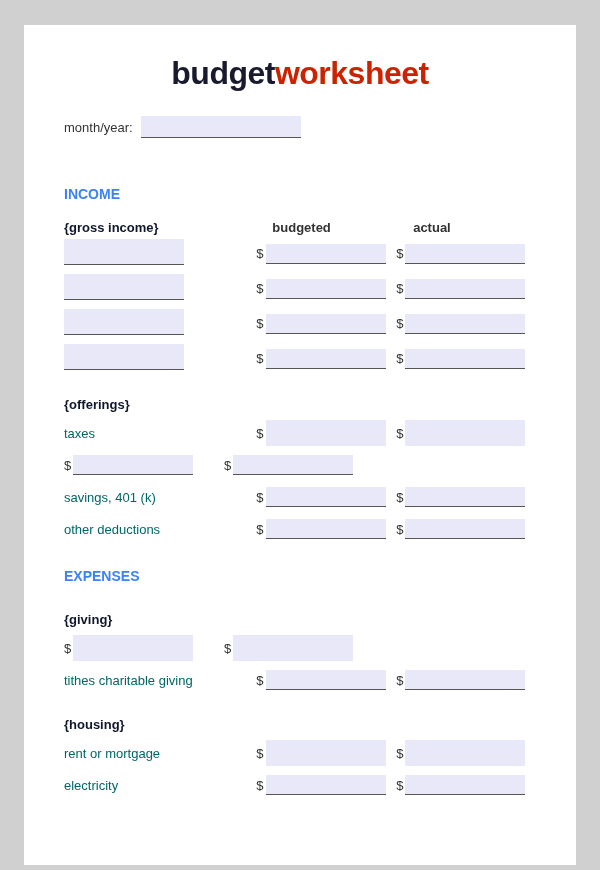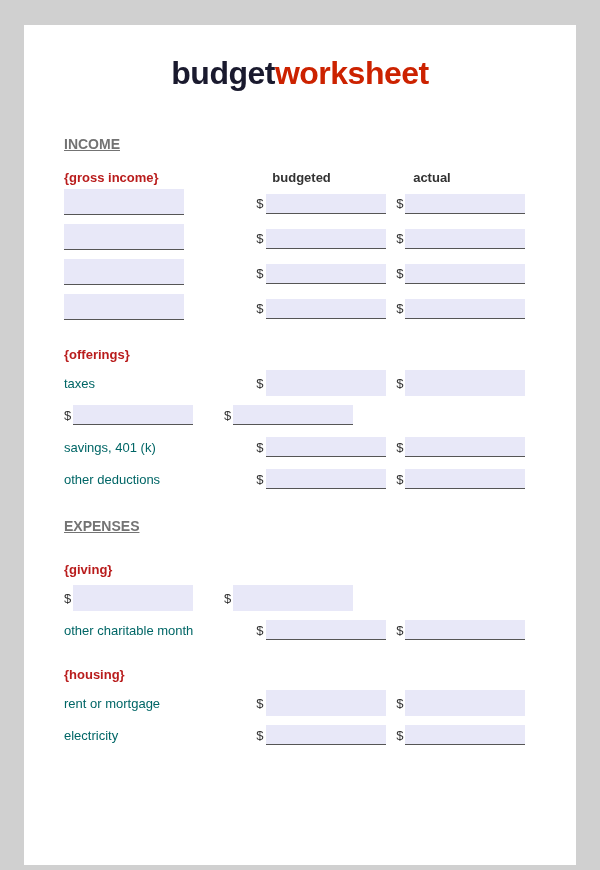--- a/index.html
+++ b/index.html
@@ -55,30 +55,29 @@
       border: none;
       border-bottom: 1.5px solid #555;
       width: 160px;
       height: 22px;
       display: inline-block;
     }
 
     .section-header {
       font-size: 14px;
       font-weight: bold;
-      text-decoration: underline;
-      color: #737373;
+      color: #3b82f6;
       margin-bottom: 10px;
       margin-top: 6px;
     }
 
     .subsection-header {
       font-size: 13px;
       font-weight: bold;
-      color: #b91c1c;
+      color: #0f172a;
       margin-bottom: 8px;
       margin-top: 10px;
     }
 
     .columns-header {
       display: flex;
       margin-bottom: 4px;
     }
 
     .col-label {
@@ -161,20 +160,24 @@
   </style>
 </head>
 <body>
 
 <div class="page">
 
   <div class="title">
     <span class="title-budget">budget</span><span class="title-worksheet">worksheet</span>
   </div>
 
+  <div class="month-year-row">
+    <label>month/year:</label>
+    <span class="input-box"></span>
+  </div>
 
   <div class="spacer"></div>
 
   <div class="section-header">INCOME</div>
 
   <div class="spacer-sm"></div>
 
   <div class="columns-header">
     <div class="col-label">
       <span class="subsection-header" style="margin:0;">{gross income}</span>
@@ -303,21 +306,21 @@
       <span class="dollar-sign">$</span>
       <span class="highlight-block"></span>
     </div>
     <div class="dollar-field">
       <span class="dollar-sign">$</span>
       <span class="highlight-block"></span>
     </div>
   </div>
 
   <div class="row">
-    <div class="row-label teal">other charitable month</div>
+    <div class="row-label teal">tithes charitable giving</div>
     <div class="dollar-field">
       <span class="dollar-sign">$</span>
       <span class="field-line"></span>
     </div>
     <div class="dollar-field">
       <span class="dollar-sign">$</span>
       <span class="field-line"></span>
     </div>
   </div>
 

